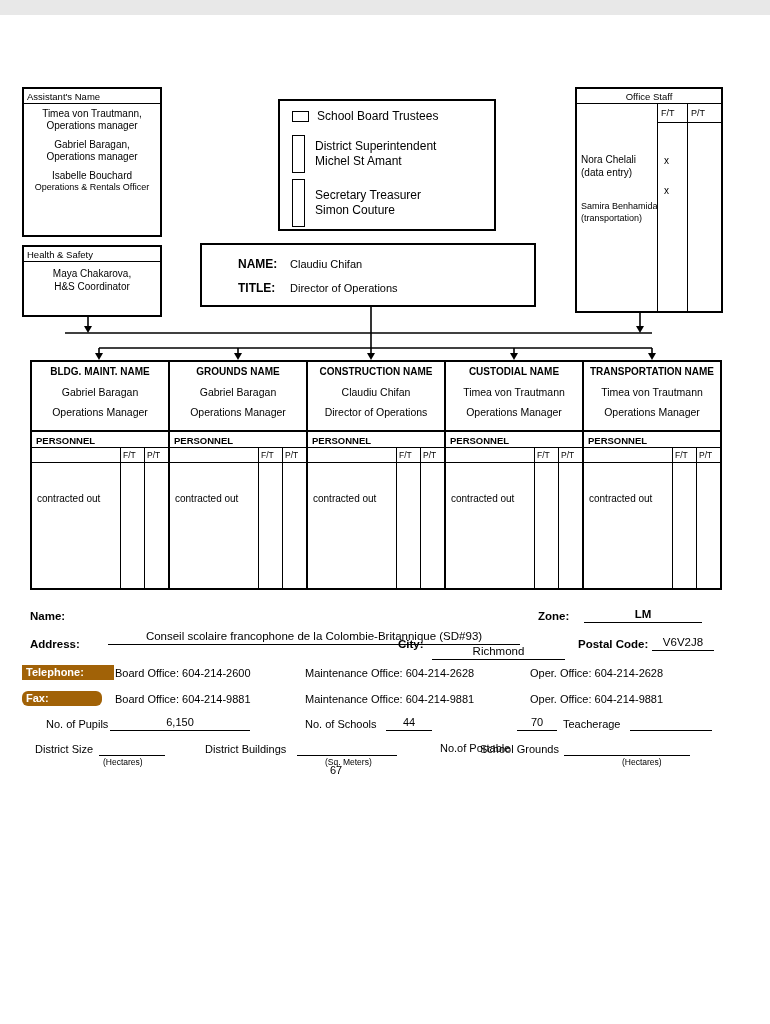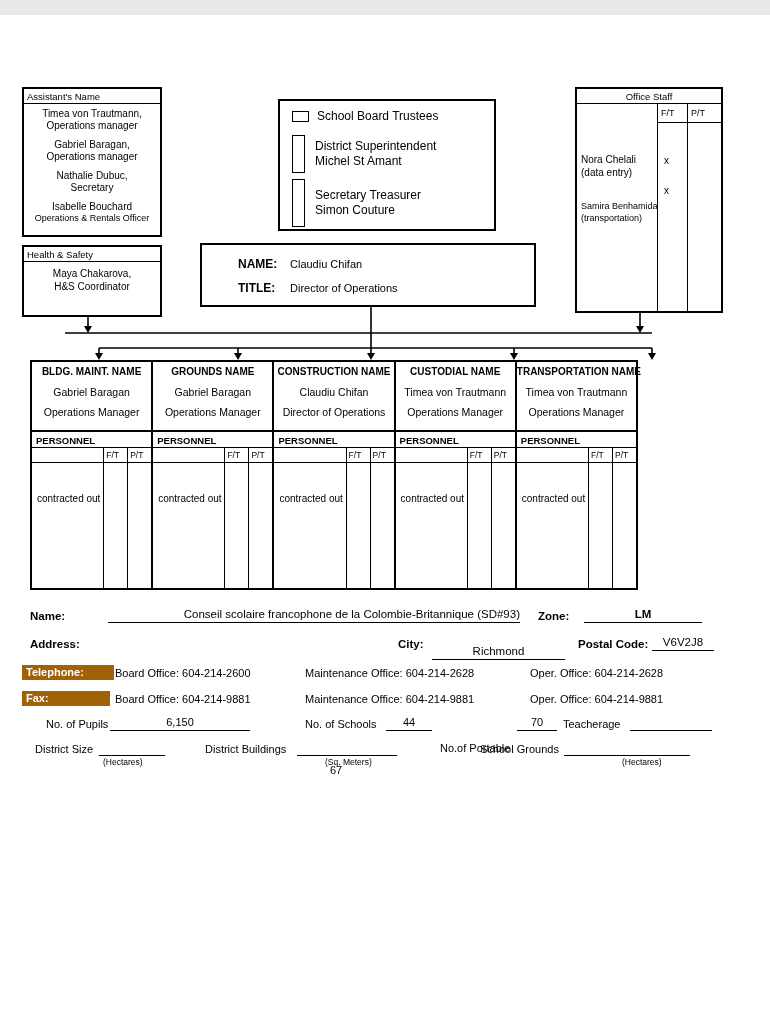--- a/index.html
+++ b/index.html
@@ -61,21 +61,21 @@
   .office-colhead-pt { left:114px; }
   .office-colhead-rule { position:absolute; left:80px; right:0; top:33px; border-top:1.2px solid #000; }
   .office-staff-entry { position:absolute; left:4px; font-size:10px; line-height:1.3; white-space:nowrap; }
   .office-staff-1 { top:64px; }
   .office-staff-2 { top:112px; font-size:9px; }
   .office-x { position:absolute; left:87px; font-size:10px; }
   .office-x-1 { top:66px; }
   .office-x-2 { top:96px; }
 
   
-  #dept-table { position:absolute; left:30px; top:345px; width:608px; height:230px; border:2px solid #000; display:flex; background:#fff; }
+  #dept-table { position:absolute; left:30px; top:345px; width:692px; height:230px; border:2px solid #000; display:flex; background:#fff; }
   .dept-col { flex:1 1 0; display:flex; flex-direction:column; border-right:2px solid #000; min-width:0; }
   .dept-col:last-child { border-right:none; }
   .dept-head { height:70px; border-bottom:2px solid #000; text-align:center; }
   .dept-header-label { font-weight:bold; font-size:10px; margin-top:4px; white-space:nowrap; }
   .dept-person { font-size:10.5px; margin-top:9px; }
   .dept-role { font-size:10.5px; margin-top:8px; }
   .dept-personnel { height:16px; border-bottom:1.5px solid #000; font-weight:bold; font-size:9.5px; padding:3px 0 0 4px; }
   .dept-ftpt { height:15px; border-bottom:1.5px solid #000; display:flex; }
   .ftpt-main { flex:1 1 auto; }
   .ftpt-cell { width:24px; flex:0 0 auto; border-left:1.5px solid #000; font-size:8.5px; padding:2px 0 0 2px; }
@@ -121,24 +121,20 @@
     <div class="assist-list">
       <div class="assist-entry">
         <div>Timea von Trautmann,</div>
         <div>Operations manager</div>
       </div>
       <div class="assist-entry">
         <div>Gabriel Baragan,</div>
         <div>Operations manager</div>
       </div>
       <div class="assist-entry">
-        <div>Nathalie Dubuc,</div>
-        <div>Secretary</div>
-      </div>
-      <div class="assist-entry">
         <div>Isabelle Bouchard</div>
         <div class="txt-small">Operations &amp; Rentals Officer</div>
       </div>
     </div>
   </div>
 
   <div class="box" id="health-box">
     <div class="box-label">Health &amp; Safety</div>
     <div class="health-body">
       <div>Maya Chakarova,</div>
@@ -290,36 +286,36 @@
       <div class="dept-body">
         <div class="dept-body-main">contracted out</div>
         <div class="dept-body-cell"></div>
         <div class="dept-body-cell"></div>
       </div>
     </div>
 
   </div>
 
   <div class="flabel" style="left:30px; top:595px;">Name:</div>
-  <div class="fvalue" style="left:108px; top:593px; width:412px;text-align:right;">Conseil scolaire francophone de la Colombie-Britannique (SD#93)</div>
+  <div class="fvalue" style="left:108px; top:615px; width:412px;">Conseil scolaire francophone de la Colombie-Britannique (SD#93)</div>
   <div class="flabel" style="left:538px; top:595px;">Zone:</div>
   <div class="fvalue fvalue-bold" style="left:584px; top:593px; width:118px;">LM</div>
 
   <div class="flabel" style="left:30px; top:623px;">Address:</div>
   <div class="flabel" style="left:398px; top:623px;">City:</div>
   <div class="fvalue" style="left:432px; top:630px; width:133px;">Richmond</div>
   <div class="flabel" style="left:578px; top:623px;">Postal Code:</div>
   <div class="fvalue" style="left:652px; top:621px; width:62px;">V6V2J8</div>
 
   <div class="inverse" style="left:22px; top:650px; width:92px;">Telephone:</div>
   <div class="ftext" style="left:115px; top:652px;">Board Office: 604-214-2600</div>
   <div class="ftext" style="left:305px; top:652px;">Maintenance Office: 604-214-2628</div>
   <div class="ftext" style="left:530px; top:652px;">Oper. Office: 604-214-2628</div>
 
-  <div class="inverse" style="left:22px; top:676px; width:88px;">Fax:</div>
+  <div class="inverse" style="left:22px; top:676px; width:80px;border-radius:6px;">Fax:</div>
   <div class="ftext" style="left:115px; top:678px;">Board Office: 604-214-9881</div>
   <div class="ftext" style="left:305px; top:678px;">Maintenance Office: 604-214-9881</div>
   <div class="ftext" style="left:530px; top:678px;">Oper. Office: 604-214-9881</div>
 
   <div class="ftext" style="left:35px; top:703px;padding-left:11px;">No. of Pupils</div>
   <div class="fvalue" style="left:110px; top:701px; width:140px; font-size:11px;">6,150</div>
   <div class="ftext" style="left:305px; top:703px;">No. of Schools</div>
   <div class="fvalue" style="left:386px; top:701px; width:46px; font-size:11px;">44</div>
   <div class="ftext" style="left:440px; top:727px;">No.of Portable</div>
   <div class="fvalue" style="left:517px; top:701px; width:40px; font-size:11px;">70</div>

